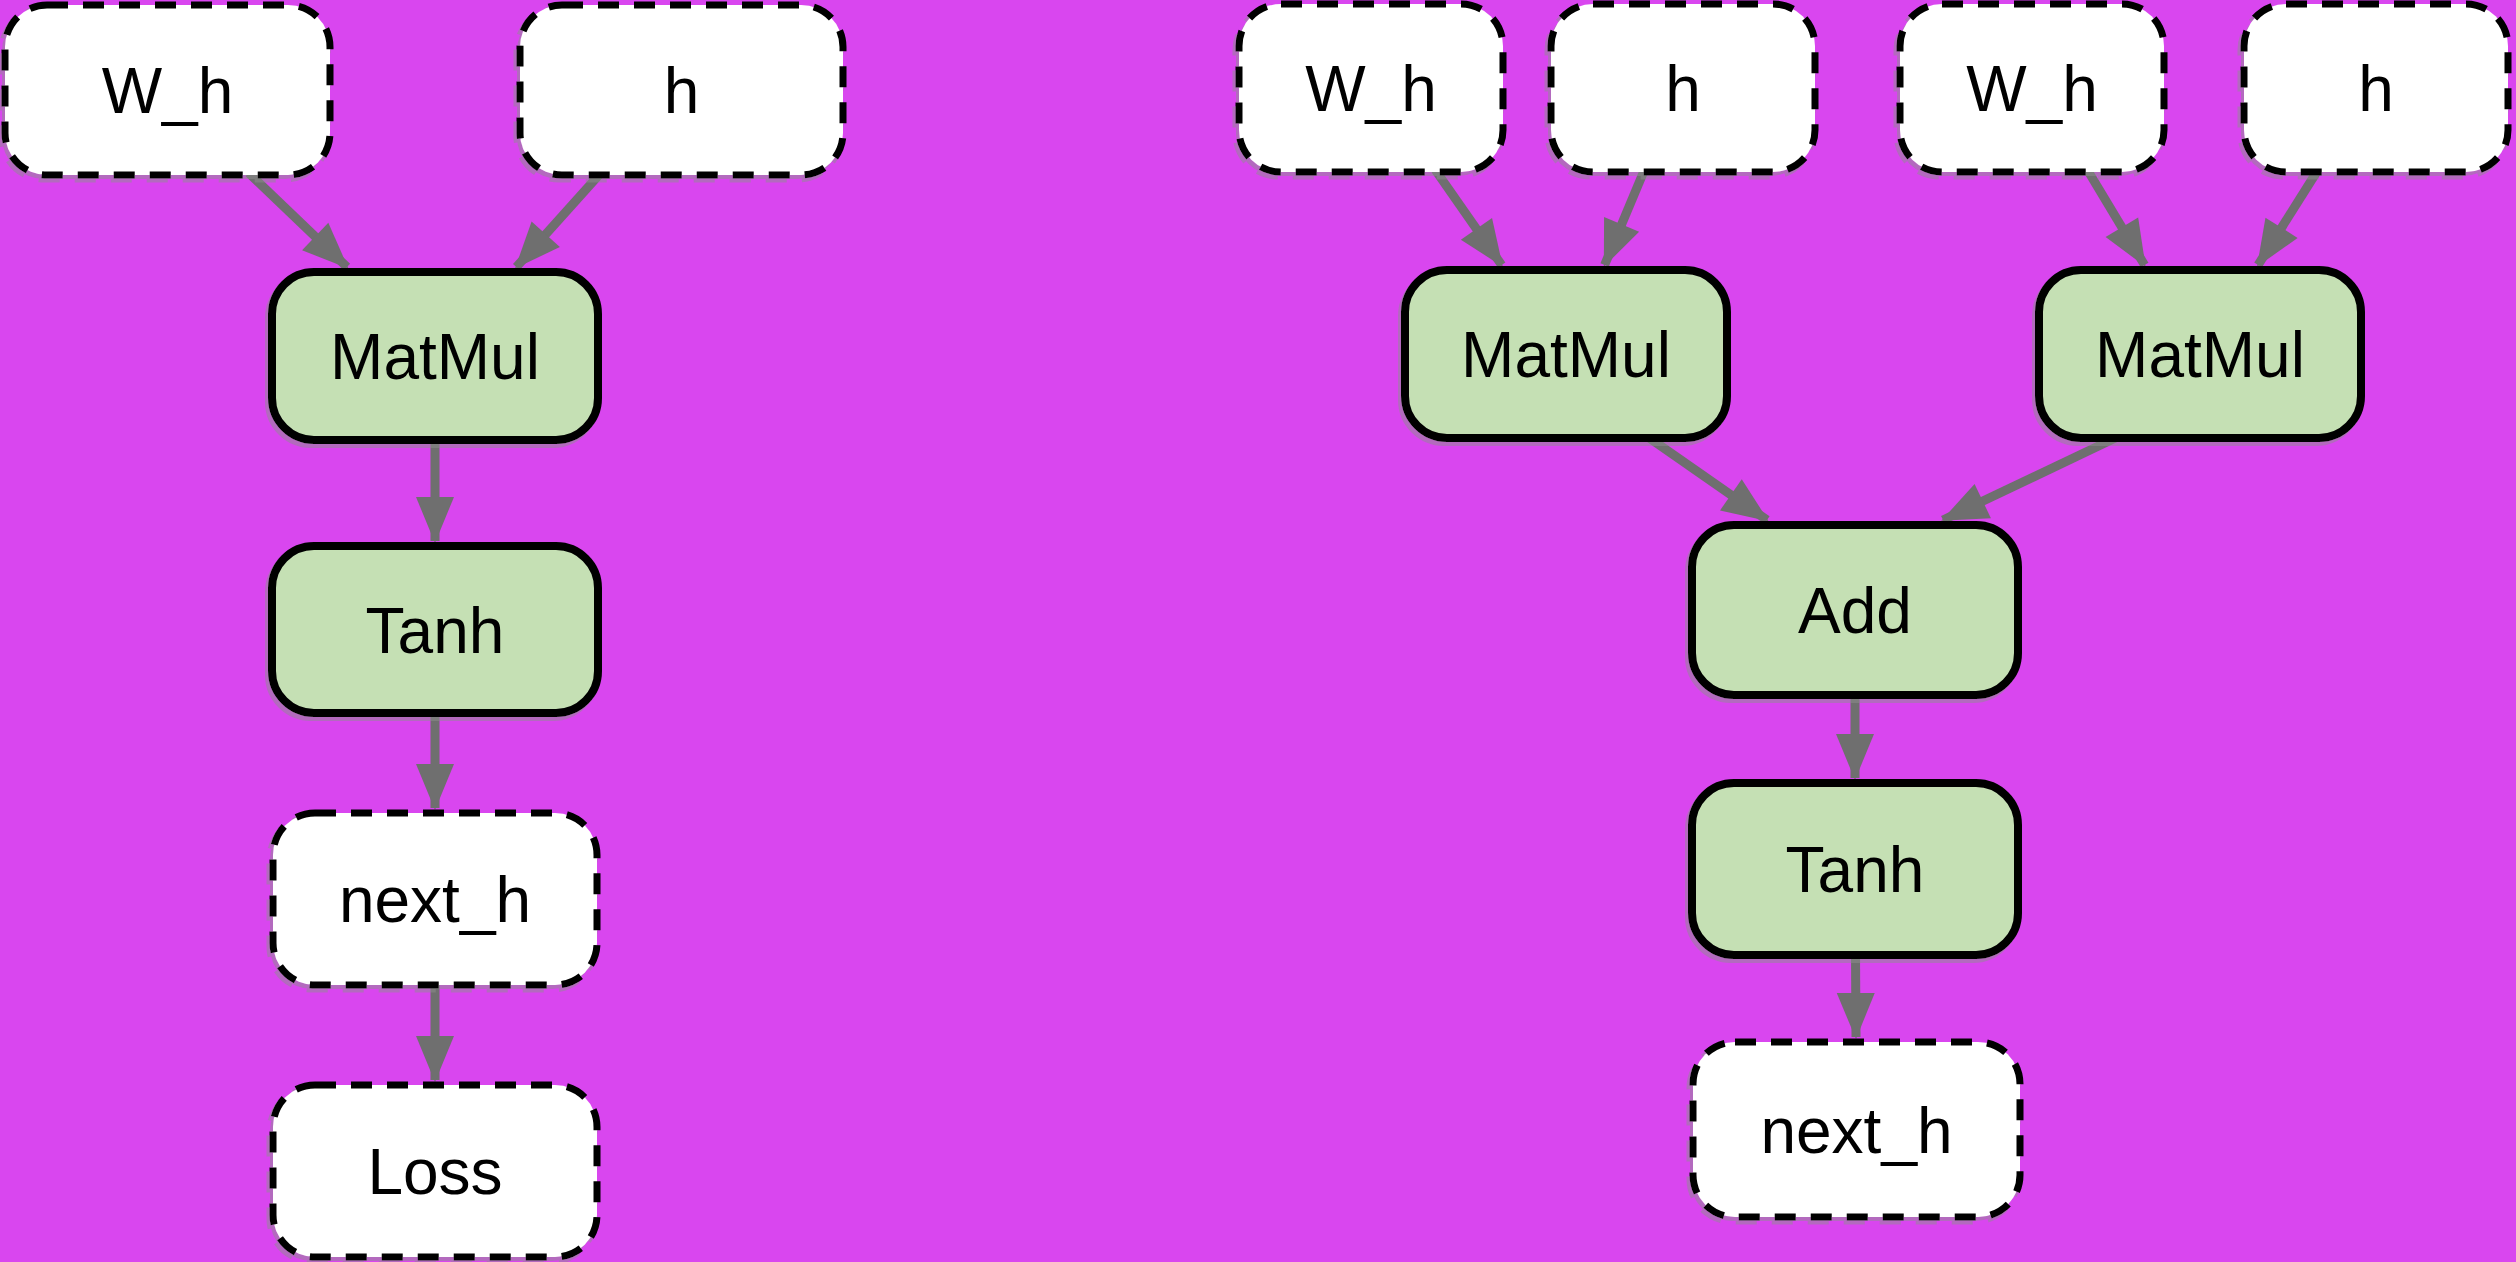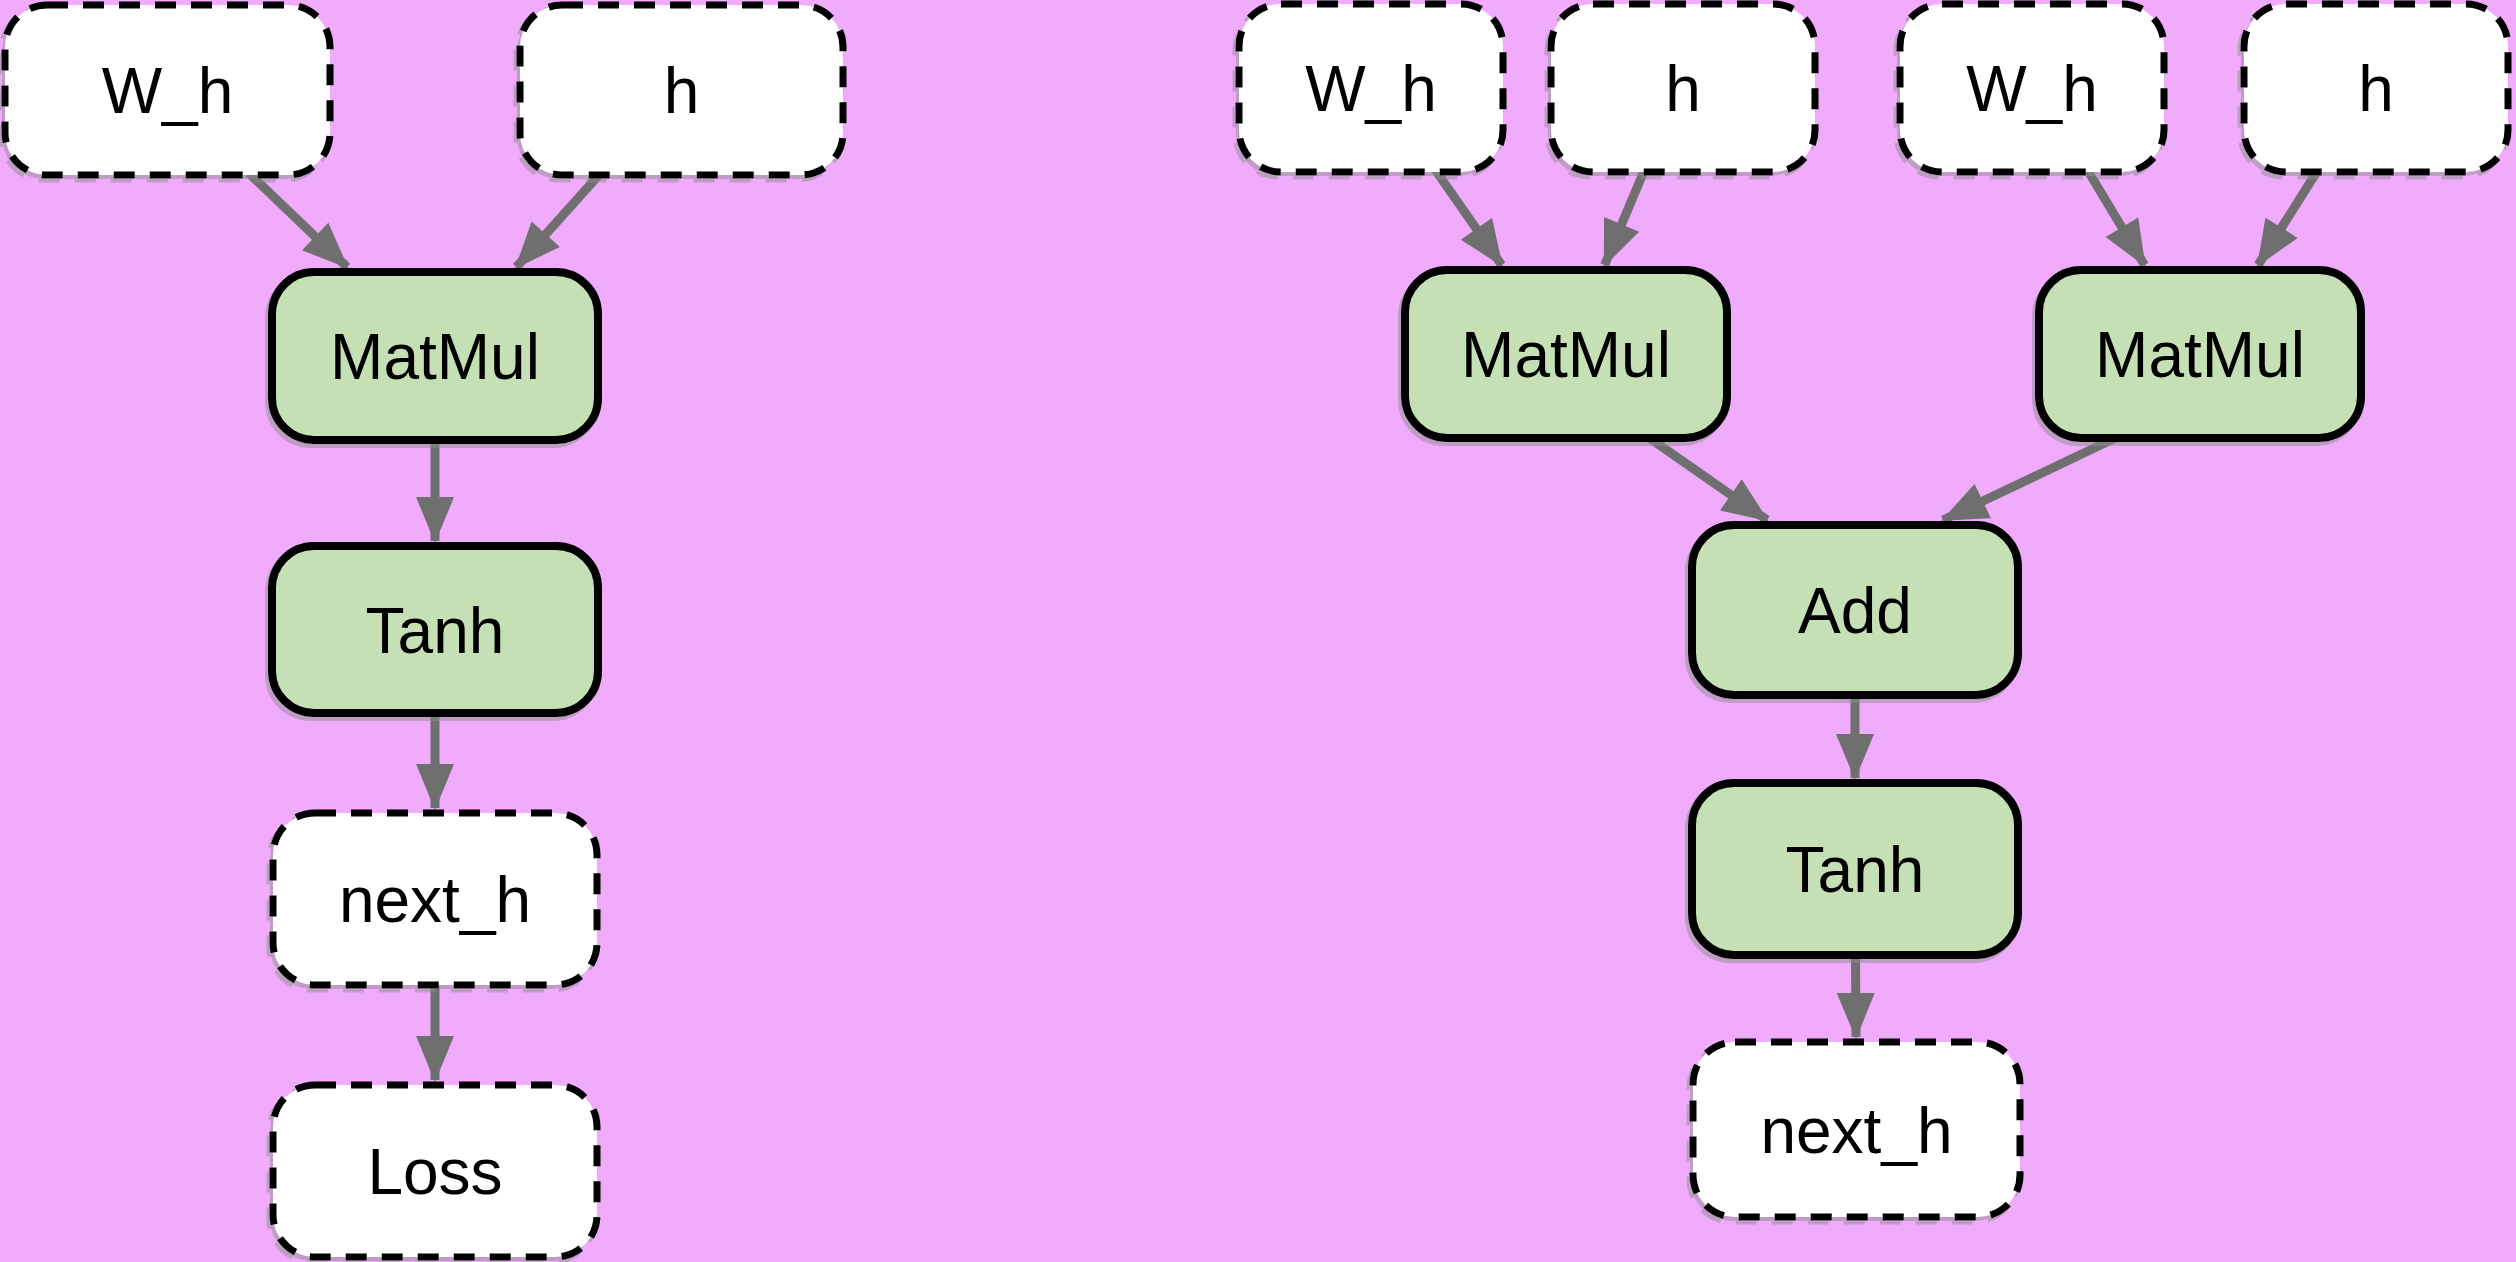--- a/index.html
+++ b/index.html
@@ -4,21 +4,21 @@
 <style>
   html, body {
     margin: 0; padding: 0;
     width: 2516px; height: 1262px;
     background: #ffffff;
     overflow: hidden;
   }
   .stage {
     position: relative;
     width: 2516px; height: 1262px;
-    background: #f0abfc;
+    background: #d946ef;
   }
   svg { display: block; width: 2516px; height: 1262px; }
   .node-label {
     font-family: "Liberation Sans", sans-serif;
     font-weight: 400;
   }
   .edge-line { fill: none; }
 </style>
 </head>
 <body>

